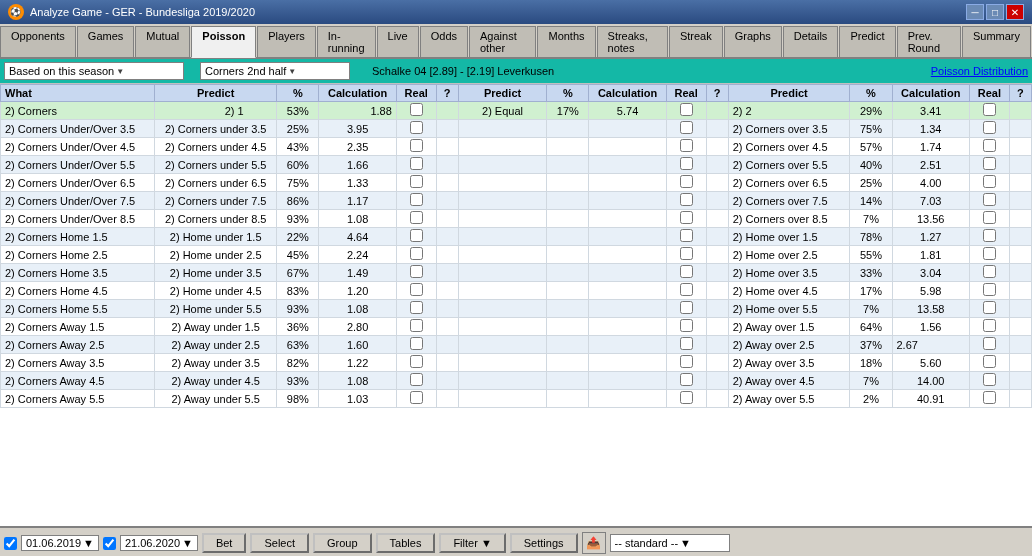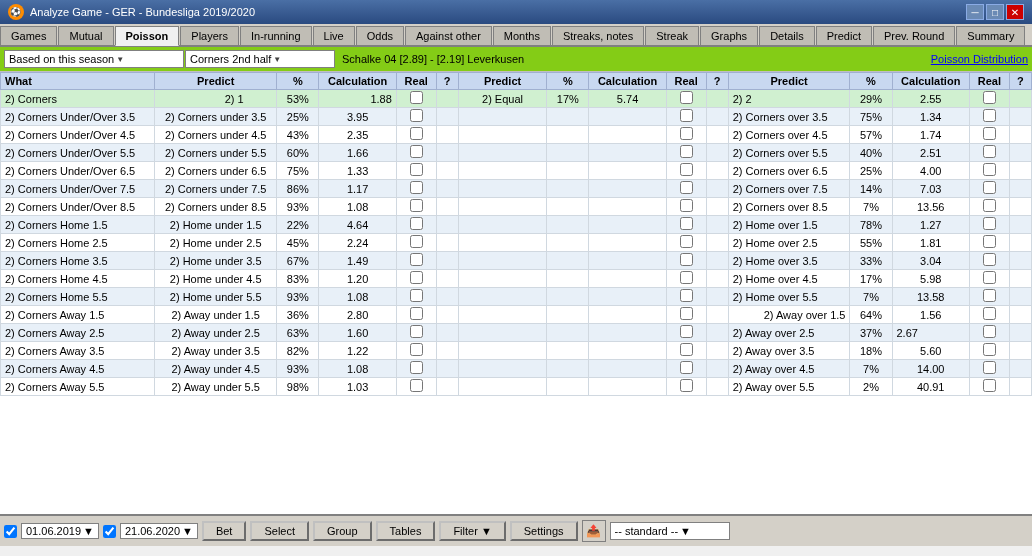--- a/index.html
+++ b/index.html
@@ -44,22 +44,22 @@
       border-bottom: 1px solid #f0f0f0;
       margin-bottom: -1px;
       font-weight: bold;
     }
     
     
     .controls-row {
       display: flex;
       align-items: center;
       padding: 3px 4px;
-      background: #84cc16;
-      gap: 1px;
+      background: #14b8a6;
+      gap: 16px;
       border-bottom: 1px solid #c0c0c0;
     }
     .dropdown {
       border: 1px solid #808080;
       background: white;
       padding: 2px 4px;
       font-size: 11px;
       cursor: pointer;
       display: flex;
       align-items: center;
@@ -163,20 +163,21 @@
     <span class="title-text">Analyze Game - GER - Bundesliga 2019/2020</span>
   </div>
   <div class="title-controls">
     <button class="title-btn">─</button>
     <button class="title-btn">□</button>
     <button class="title-btn close">✕</button>
   </div>
 </div>
 
 <div class="tab-bar">
+  <div class="tab">Opponents</div>
   <div class="tab">Games</div>
   <div class="tab">Mutual</div>
   <div class="tab active">Poisson</div>
   <div class="tab">Players</div>
   <div class="tab">In-running</div>
   <div class="tab">Live</div>
   <div class="tab">Odds</div>
   <div class="tab">Against other</div>
   <div class="tab">Months</div>
   <div class="tab">Streaks, notes</div>
@@ -231,21 +232,21 @@
           <td style="text-align: right;">1.88</td>
           <td style="text-align: center;"><input type="checkbox" style="width: 13px; height: 13px;"></td>
           <td style="text-align: center;"></td>
           <td style="text-align: center;">2) Equal</td>
           <td style="text-align: center;">17%</td>
           <td style="text-align: center;">5.74</td>
           <td style="text-align: center;"><input type="checkbox" style="width: 13px; height: 13px;"></td>
           <td style="text-align: center;"></td>
           <td style="text-align: left;">2) 2</td>
           <td style="text-align: center;">29%</td>
-          <td style="text-align: center;">2.55</td>
+          <td style="text-align: center;">3.41</td>
           <td style="text-align: center;"><input type="checkbox" style="width: 13px; height: 13px;"></td>
           <td style="text-align: center;"></td>
         </tr>
         <tr>
           <td style="text-align: left;">2) Corners Under/Over 3.5</td>
           <td style="text-align: center;">2) Corners under 3.5</td>
           <td style="text-align: center;">25%</td>
           <td style="text-align: center;">3.95</td>
           <td style="text-align: center;"><input type="checkbox" style="width: 13px; height: 13px;"></td>
           <td style="text-align: center;"></td>
@@ -445,21 +446,21 @@
           <td style="text-align: center;">2) Away under 1.5</td>
           <td style="text-align: center;">36%</td>
           <td style="text-align: center;">2.80</td>
           <td style="text-align: center;"><input type="checkbox" style="width: 13px; height: 13px;"></td>
           <td style="text-align: center;"></td>
           <td style="text-align: center;"></td>
           <td style="text-align: center;"></td>
           <td style="text-align: center;"></td>
           <td style="text-align: center;"><input type="checkbox" style="width: 13px; height: 13px;"></td>
           <td style="text-align: center;"></td>
-          <td style="text-align: right;">2) Away over 1.5</td>
+          <td style="text-align: left;">2) Away over 1.5</td>
           <td style="text-align: center;">64%</td>
           <td style="text-align: center;">1.56</td>
           <td style="text-align: center;"><input type="checkbox" style="width: 13px; height: 13px;"></td>
           <td style="text-align: center;"></td>
         </tr>
         <tr>
           <td style="text-align: left;">2) Corners Away 2.5</td>
           <td style="text-align: center;">2) Away under 2.5</td>
           <td style="text-align: center;">63%</td>
           <td style="text-align: center;">1.60</td>

